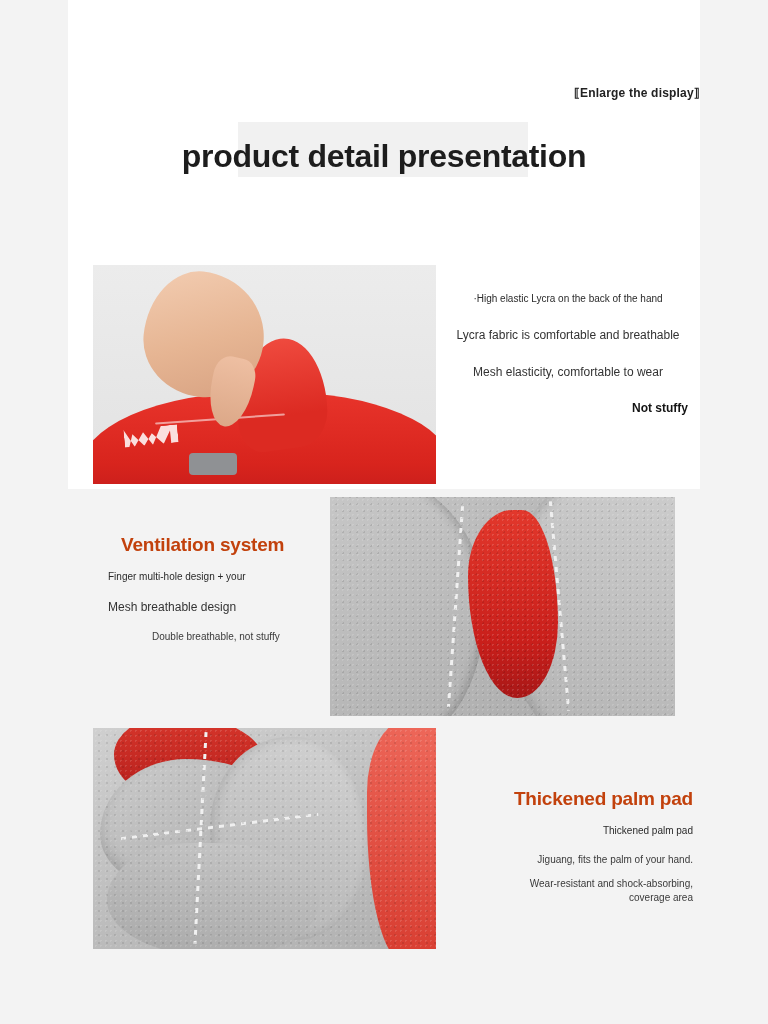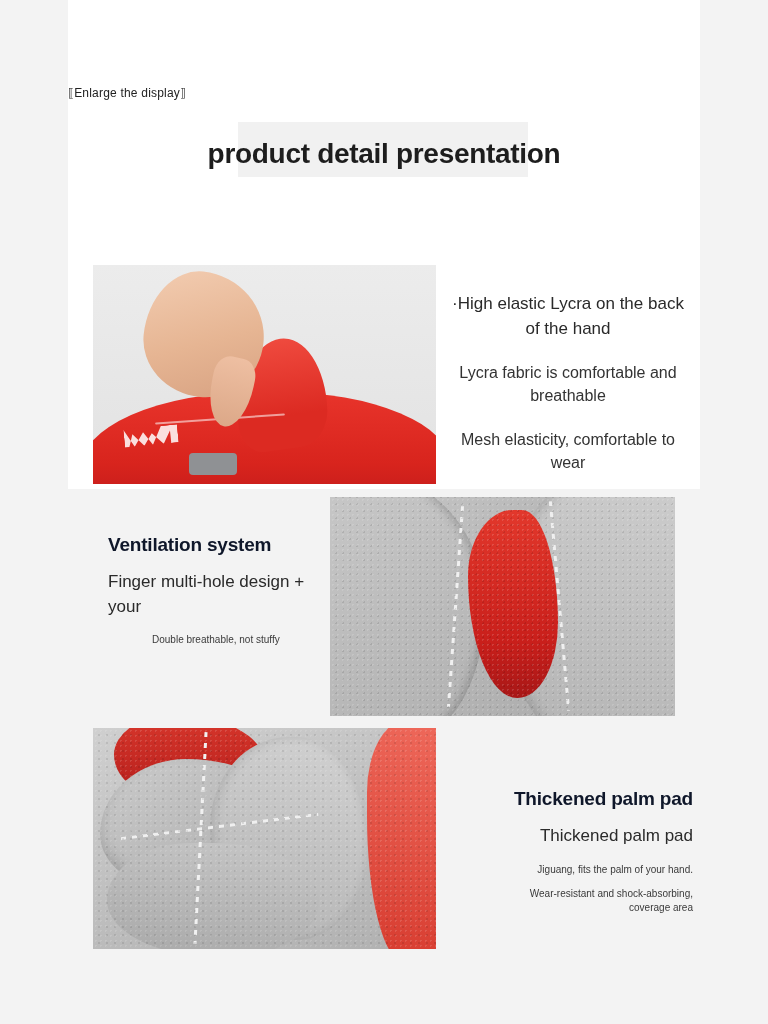--- a/index.html
+++ b/index.html
@@ -35,41 +35,41 @@
     top: 0;
     width: 632px;
     height: 232px;
     background: #ffffff;
   }
   .enlarge-note {
     position: absolute;
     left: 0;
     top: 86px;
     width: 632px;
-    text-align: left;
+    text-align: right;
     font-size: 12px;
-    font-weight: normal;
+    font-weight: bold;
     color: #222;
     letter-spacing: 0.2px;
   }
   .title-band {
     position: absolute;
     left: 170px;
     top: 122px;
     width: 290px;
     height: 55px;
     background: #f1f1f1;
   }
   .main-title {
     position: absolute;
     left: 0;
     top: 138px;
     width: 632px;
     text-align: center;
-    font-size: 28px;
+    font-size: 32px;
     font-weight: bold;
     color: #1d1d1d;
     letter-spacing: -0.3px;
   }
 
   
   .block {
     position: absolute;
   }
   .photo {
@@ -141,48 +141,49 @@
     position: absolute;
     left: 390px;
     top: 65px;
     width: 235px;
     text-align: right;
   }
 
   .h2 {
     font-size: 19px;
     font-weight: bold;
-    color: #0f172a;
-    margin: 0 0 14px 0;
+    color: #c2410c;
+    margin: 0 0 14px 13px;
     letter-spacing: -0.2px;
   }
   .l1 {
-    font-size: 17px;
+    font-size: 10px;
     color: #2a2a2a;
     line-height: 1.45;
     margin: 0 0 14px 0;
   }
   .l2 {
-    font-size: 16px;
+    font-size: 12px;
     color: #333;
     line-height: 1.45;
     margin: 0 0 14px 0;
   }
   .l3 {
     font-size: 10px;
     color: #3a3a3a;
     line-height: 1.4;
     margin: 0 0 10px 0;
     padding-left: 44px;
   }
   .strong-line {
-    font-size: 15px;
+    font-size: 12px;
     font-weight: bold;
     color: #141414;
     margin: 0;
+    text-align: right;
   }
   .b1 .l1 { margin-bottom: 20px; }
   .b1 .l2 { margin-bottom: 20px; }
 
   
   
   .p1-bg {
     position: absolute; inset: 0;
     background: linear-gradient(180deg,#ececec 0%,#e6e6e6 60%,#e2e2e2 100%);
   }
@@ -378,20 +379,21 @@
         <div class="p2-leftpad"></div>
         <div class="p2-rightpad"></div>
         <div class="p2-red"></div>
         <div class="p2-stitch-a"></div>
         <div class="p2-stitch-b"></div>
         <div class="p2-tex"></div>
       </div>
       <div class="txt">
         <p class="h2">Ventilation system</p>
         <p class="l1">Finger multi-hole design + your</p>
+        <p class="l2">Mesh breathable design</p>
         <p class="l3">Double breathable, not stuffy</p>
       </div>
     </div>
 
     <div class="block b3">
       <div class="photo">
         <div class="p3-bg"></div>
         <div class="p3-red-top"></div>
         <div class="p3-red-right"></div>
         <div class="p3-pad-a"></div>

